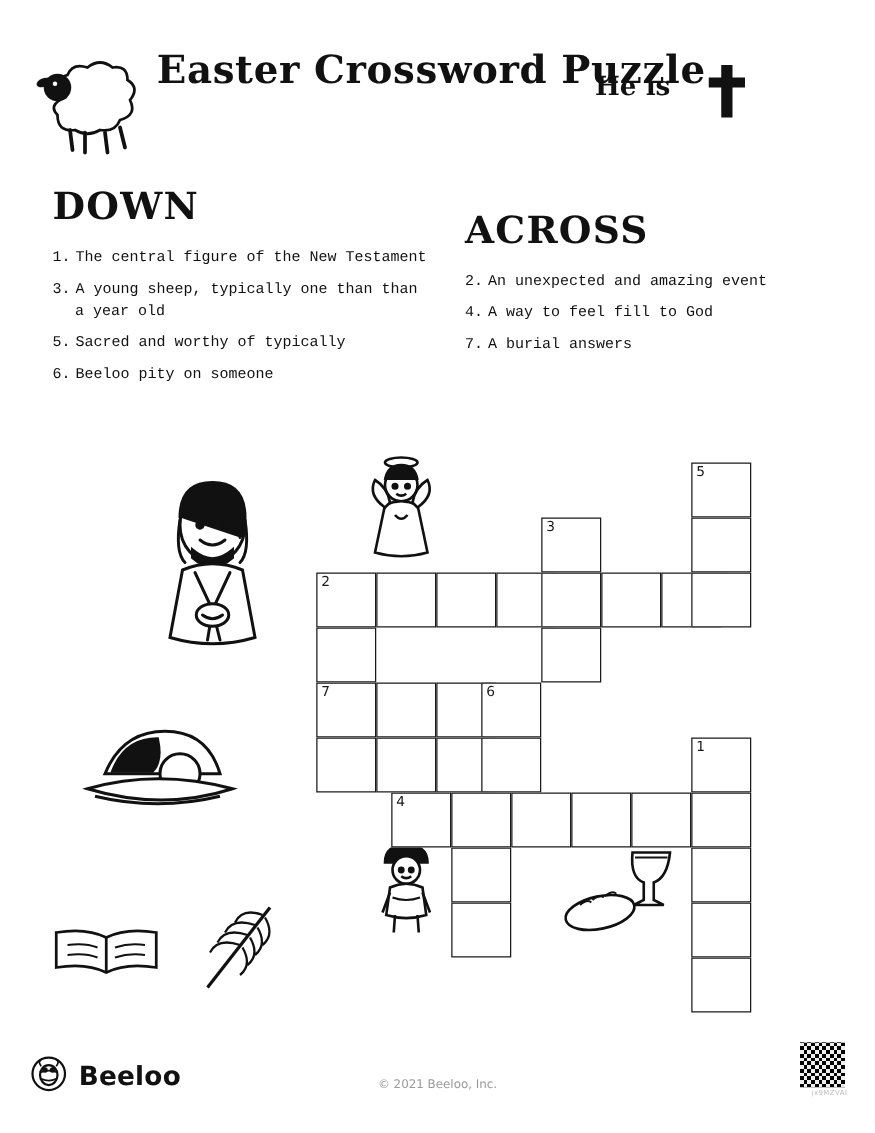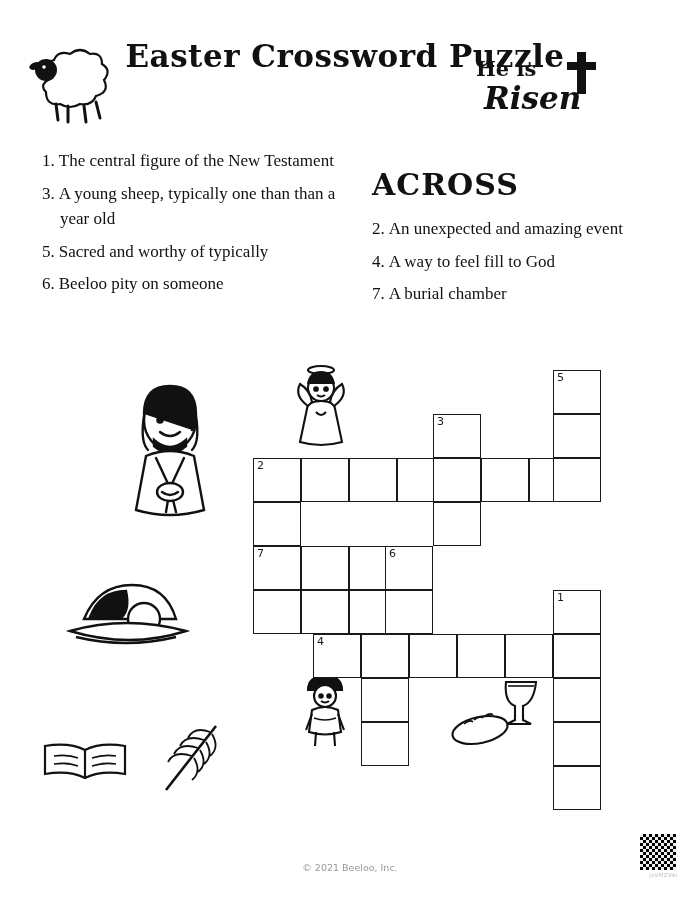--- a/index.html
+++ b/index.html
@@ -81,22 +81,22 @@
   .clue-col.across { left: 372px; width: 300px; margin-top: 19px; }
   .clue-heading {
     font-family: "DejaVu Serif", serif;
     font-size: 30px;
     font-weight: 700;
     letter-spacing: 1px;
     margin: 0 0 14px 0;
   }
   .clue-list { list-style: none; margin: 0; padding: 0; }
   .clue-item {
-    font-family: Liberation Serif, serif;
-    font-size: 17px;
+    font-family: Liberation Mono, monospace;
+    font-size: 12px;
     line-height: 1.5;
     margin-bottom: 7px;
     padding-left: 18px;
     text-indent: -18px;
   }
   .clue-num { margin-right: 4px; }
 
   
   .grid-area {
     position: absolute;
@@ -186,27 +186,27 @@
   </div>
 
   <div class="risen-block">
     <div class="cross-icon">
       <svg width="34" height="46" viewBox="0 0 34 46">
         <rect x="13" y="2" width="9" height="42" fill="#111"></rect>
         <rect x="3" y="12" width="29" height="8" fill="#111"></rect>
       </svg>
     </div>
     <div class="risen-line1">He is</div>
-    <div class="risen-line2">Risen</div>
   </div>
 </div>
 
 <div class="clues">
 
   <div class="clue-col down">
+    <div class="clue-heading">DOWN</div>
     <ul class="clue-list">
       <li class="clue-item">
         <span class="clue-num">1.</span><span>The central figure of the New Testament</span>
       </li>
       <li class="clue-item">
         <span class="clue-num">3.</span><span>A young sheep, typically one than than a year old</span>
       </li>
       <li class="clue-item">
         <span class="clue-num">5.</span><span>Sacred and worthy of typically</span>
       </li>
@@ -219,21 +219,21 @@
   <div class="clue-col across">
     <div class="clue-heading">ACROSS</div>
     <ul class="clue-list">
       <li class="clue-item">
         <span class="clue-num">2.</span><span>An unexpected and amazing event</span>
       </li>
       <li class="clue-item">
         <span class="clue-num">4.</span><span>A way to feel fill to God</span>
       </li>
       <li class="clue-item">
-        <span class="clue-num">7.</span><span>A burial chamber</span>
+        <span class="clue-num">7.</span><span>A burial answers</span>
       </li>
     </ul>
   </div>
 </div>
 
 <div class="grid-area">
 
   <div class="illus" style="left:110px; top:20px;">
     <svg width="120" height="150" viewBox="0 0 120 150" fill="none" stroke="#111" stroke-width="2.4" stroke-linecap="round">
       <ellipse cx="60" cy="40" rx="26" ry="30" fill="#fff"></ellipse>
@@ -361,18 +361,31 @@
       <div class="cell" style="left: 553px; top: 274px; width: 48px; height: 44px;"></div>
       <div class="cell" style="left: 361px; top: 318px; width: 48px; height: 44px;"></div>
       <div class="cell" style="left: 553px; top: 318px; width: 48px; height: 44px;"></div>
       <div class="cell" style="left: 361px; top: 362px; width: 48px; height: 44px;"></div>
       <div class="cell" style="left: 553px; top: 362px; width: 48px; height: 44px;"></div>
       <div class="cell" style="left: 553px; top: 406px; width: 48px; height: 44px;"></div>
     </div>
 </div>
 
 <div class="footer">
+  <div class="brand">
+    <span>
+      <svg width="30" height="30" viewBox="0 0 30 30" fill="none" stroke="#111" stroke-width="1.8">
+        <circle cx="15" cy="15" r="13" fill="#fff" stroke="#111"></circle>
+        <path d="M9 9 q-3 -4 0 -5 M21 9 q3 -4 0 -5" stroke="#111" stroke-width="1.4"></path>
+        <ellipse cx="15" cy="16" rx="7" ry="8" fill="#fff" stroke="#111"></ellipse>
+        <path d="M8 14 q7 -3 14 0 M9 19 q6 3 12 0" stroke="#111" stroke-width="1.4"></path>
+        <circle cx="12" cy="12" r="1.3" fill="#111"></circle>
+        <circle cx="18" cy="12" r="1.3" fill="#111"></circle>
+      </svg>
+    </span>
+    <span class="brand-name">Beeloo</span>
+  </div>
   <div class="copyright">© 2021 Beeloo, Inc.</div>
   <div class="qr">
     <div class="qr-code"></div>
   </div>
   <div class="qr-label">jx9MZVAI</div>
 </div>
 
 </body></html>

